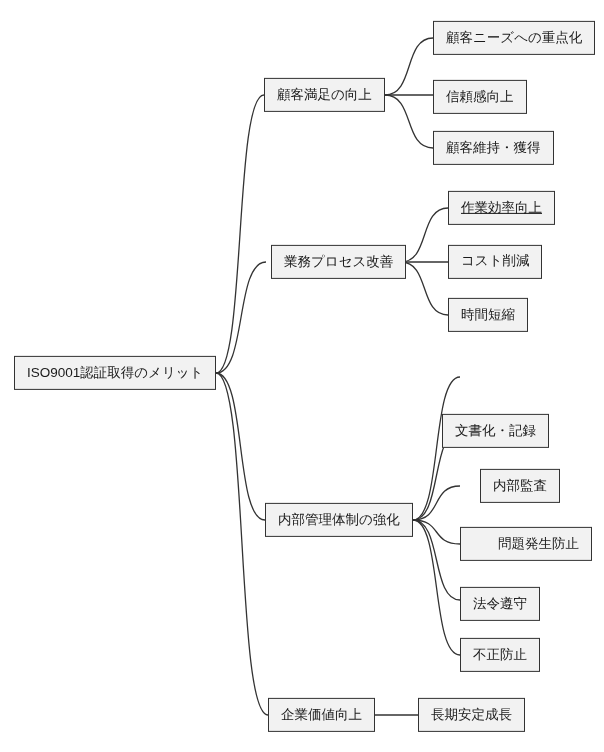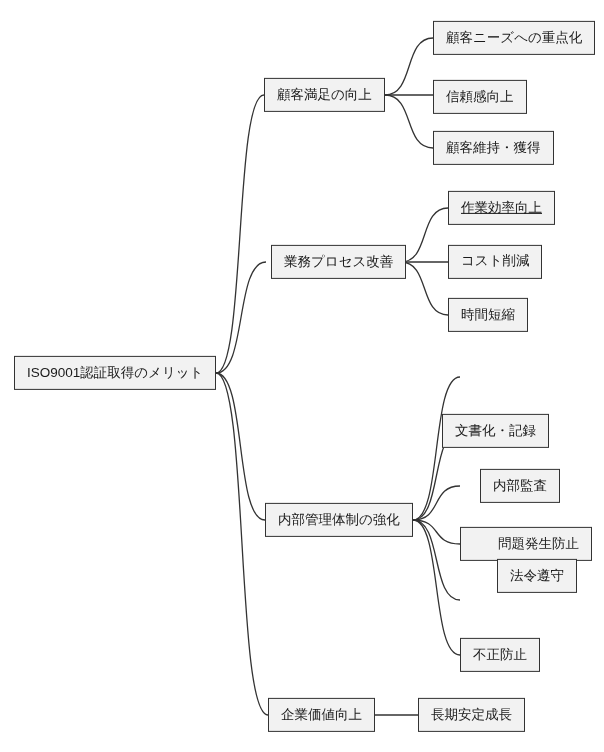--- a/index.html
+++ b/index.html
@@ -72,18 +72,18 @@
   <div class="node" style="left:433px; top:97px;">信頼感向上</div>
   <div class="node" style="left:433px; top:148px;">顧客維持・獲得</div>
 
   <div class="node" style="left:448px; top:208px;text-decoration:underline;">作業効率向上</div>
   <div class="node" style="left:448px; top:262px;font-family:Liberation Mono, monospace;">コスト削減</div>
   <div class="node" style="left:448px; top:315px;">時間短縮</div>
 
   <div class="node" style="left:442px; top:431px;">文書化・記録</div>
   <div class="node" style="left:460px; top:486px;margin-left:20px;">内部監査</div>
   <div class="node" style="left:460px; top:544px;padding-left:37px;">問題発生防止</div>
-  <div class="node" style="left:460px; top:576px;margin-left:37px;">法令遵守</div>
+  <div class="node" style="left:460px; top:604px;">法令遵守</div>
   <div class="node" style="left:460px; top:655px;">不正防止</div>
 
   <div class="node" style="left:418px; top:715px;">長期安定成長</div>
 
 </div>
 
 </body></html>

